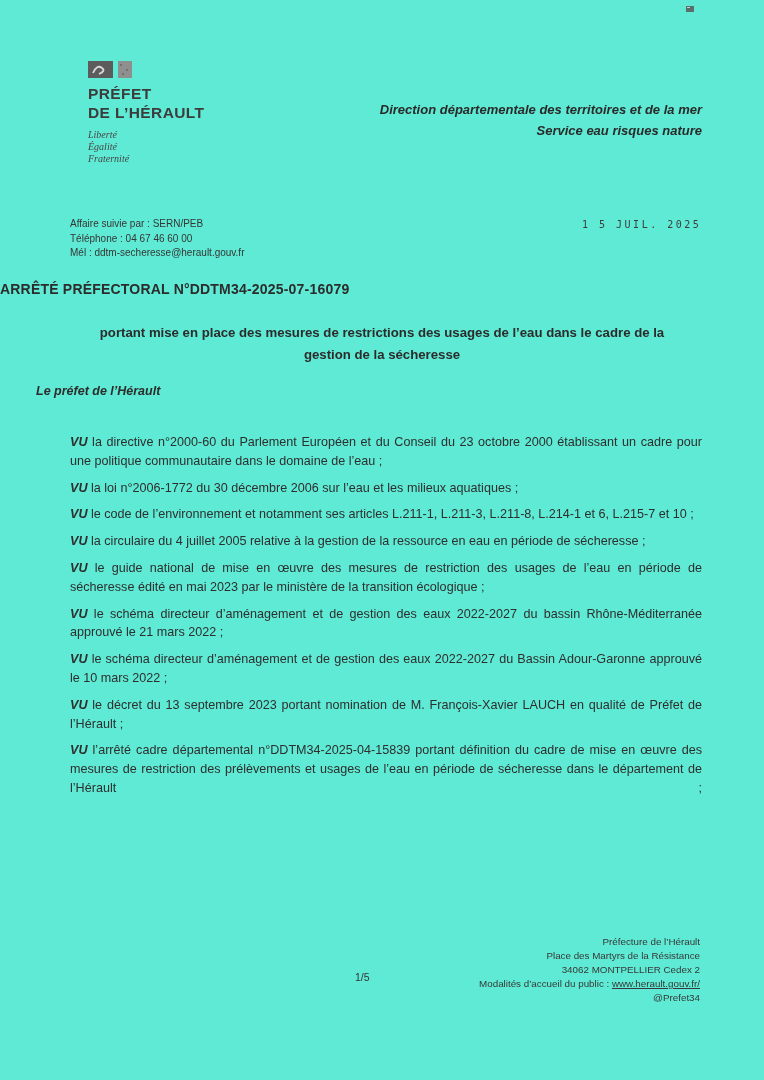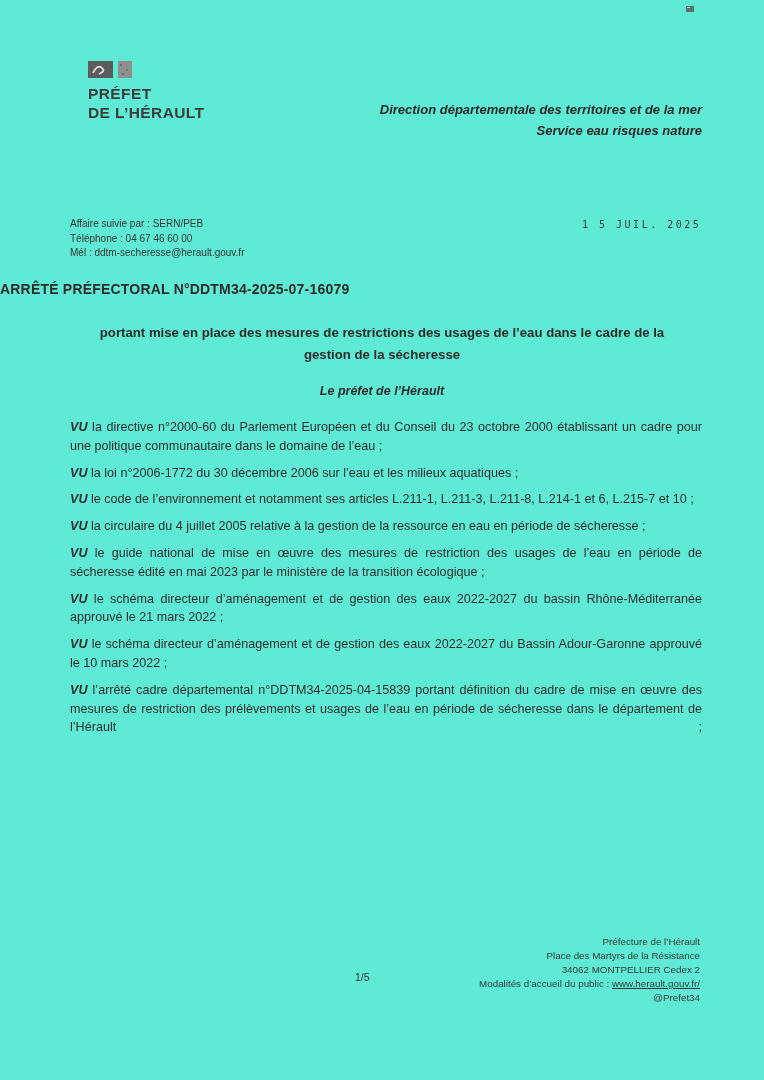--- a/index.html
+++ b/index.html
@@ -38,25 +38,25 @@
   .stamp { position:absolute; left:582px; top:219px;
            font-family:"DejaVu Sans Mono", monospace;
            font-size:10px; letter-spacing:2.5px; color:#3d3d3d;
            white-space:nowrap; }
 
   .title { position:absolute; top:281px; left:0; right:0; text-align:left;
            font-weight:bold; font-size:14px; letter-spacing:.2px; color:#2c2c2c; }
   .subtitle { position:absolute; top:322px; left:80px; right:80px;
               text-align:center; font-weight:bold; font-size:13.2px;
               line-height:22px; color:#2c2c2c; }
-  .issuer { position:absolute; top:384px; left:0; right:0; text-align:center;
-            font-weight:bold; font-style:italic; font-size:12.5px; color:#2c2c2c; }
+  .issuer { position:absolute; top:384px; left:0; right:0; text-align:left;
+            font-weight:bold; font-style:italic; font-size:12.5px; color:#2c2c2c;padding-left:36px; }
 
   
-  .bodytext { position:absolute; left:70px; right:62px; top:418px; }
+  .bodytext { position:absolute; left:70px; right:62px; top:433px; }
   .bodytext p { margin:0 0 8px 0; font-size:12.6px; line-height:18.8px;
                 text-align:justify; color:#2e2e2e; }
   .bodytext p:last-child { text-align-last:justify; }
   .lead { font-weight:bold; font-style:italic; }
 
   
   .page-num { position:absolute; left:355px; top:971px; font-size:10.5px; color:#333; }
   .footer-right { position:absolute; right:64px; top:935px; text-align:right;
                   font-size:9.8px; line-height:14px; color:#383838; }
   .u { text-decoration:underline; }
@@ -72,20 +72,25 @@
     <svg class="logo-flag" width="44" height="20" viewBox="0 0 44 20">
       <rect x="0" y="1" width="25" height="17" fill="#5c5c5c"></rect>
       <path d="M5 13 Q9 4 14 8 Q18 11 11 14" stroke="#d9d9d9" fill="none" stroke-width="1.8"></path>
       <rect x="30" y="1" width="14" height="17" fill="#8f8f8f"></rect>
       <rect x="32" y="4" width="2" height="2" fill="#6f6f6f"></rect>
       <rect x="38" y="9" width="2" height="2" fill="#6f6f6f"></rect>
       <rect x="34" y="13" width="2" height="2" fill="#6f6f6f"></rect>
     </svg>
     <div class="agency">PRÉFET</div>
     <div class="agency">DE L’HÉRAULT</div>
+    <div class="motto">
+      <div>Liberté</div>
+      <div>Égalité</div>
+      <div>Fraternité</div>
+    </div>
   </div>
 
   <div class="service">
     <div>Direction départementale des territoires et de la mer</div>
     <div>Service eau risques nature</div>
   </div>
 
   <div class="contact">
     <div>Affaire suivie par : SERN/PEB</div>
     <div>Téléphone : 04 67 46 60 00</div>
@@ -107,20 +112,21 @@
 
     <p><span class="lead">VU</span> <span class="ptext">la circulaire du 4 juillet 2005 relative à la gestion de la ressource en eau en période de sécheresse ;</span></p>
 
 
     <p><span class="lead">VU</span> <span class="ptext">le guide national de mise en œuvre des mesures de restriction des usages de l’eau en période de sécheresse édité en mai 2023 par le ministère de la transition écologique ;</span></p>
 
     <p><span class="lead">VU</span> <span class="ptext">le schéma directeur d’aménagement et de gestion des eaux 2022-2027 du bassin Rhône-Méditerranée approuvé le 21 mars 2022 ;</span></p>
 
     <p><span class="lead">VU</span> <span class="ptext">le schéma directeur d’aménagement et de gestion des eaux 2022-2027 du Bassin Adour-Garonne approuvé le 10 mars 2022 ;</span></p>
 
+    <p><span class="lead">VU</span> <span class="ptext">le décret du 13 septembre 2023 portant nomination de M. François-Xavier LAUCH en qualité de Préfet de l’Hérault ;</span></p>
 
     <p><span class="lead">VU</span> <span class="ptext">l’arrêté cadre départemental n°DDTM34-2025-04-15839 portant définition du cadre de mise en œuvre des mesures de restriction des prélèvements et usages de l’eau en période de sécheresse dans le département de l’Hérault ;</span></p>
 
   </div>
 
   <div class="page-num">1/5</div>
   <div class="footer-right">
     <div>Préfecture de l’Hérault</div>
     <div>Place des Martyrs de la Résistance</div>
     <div>34062 MONTPELLIER Cedex 2</div>

